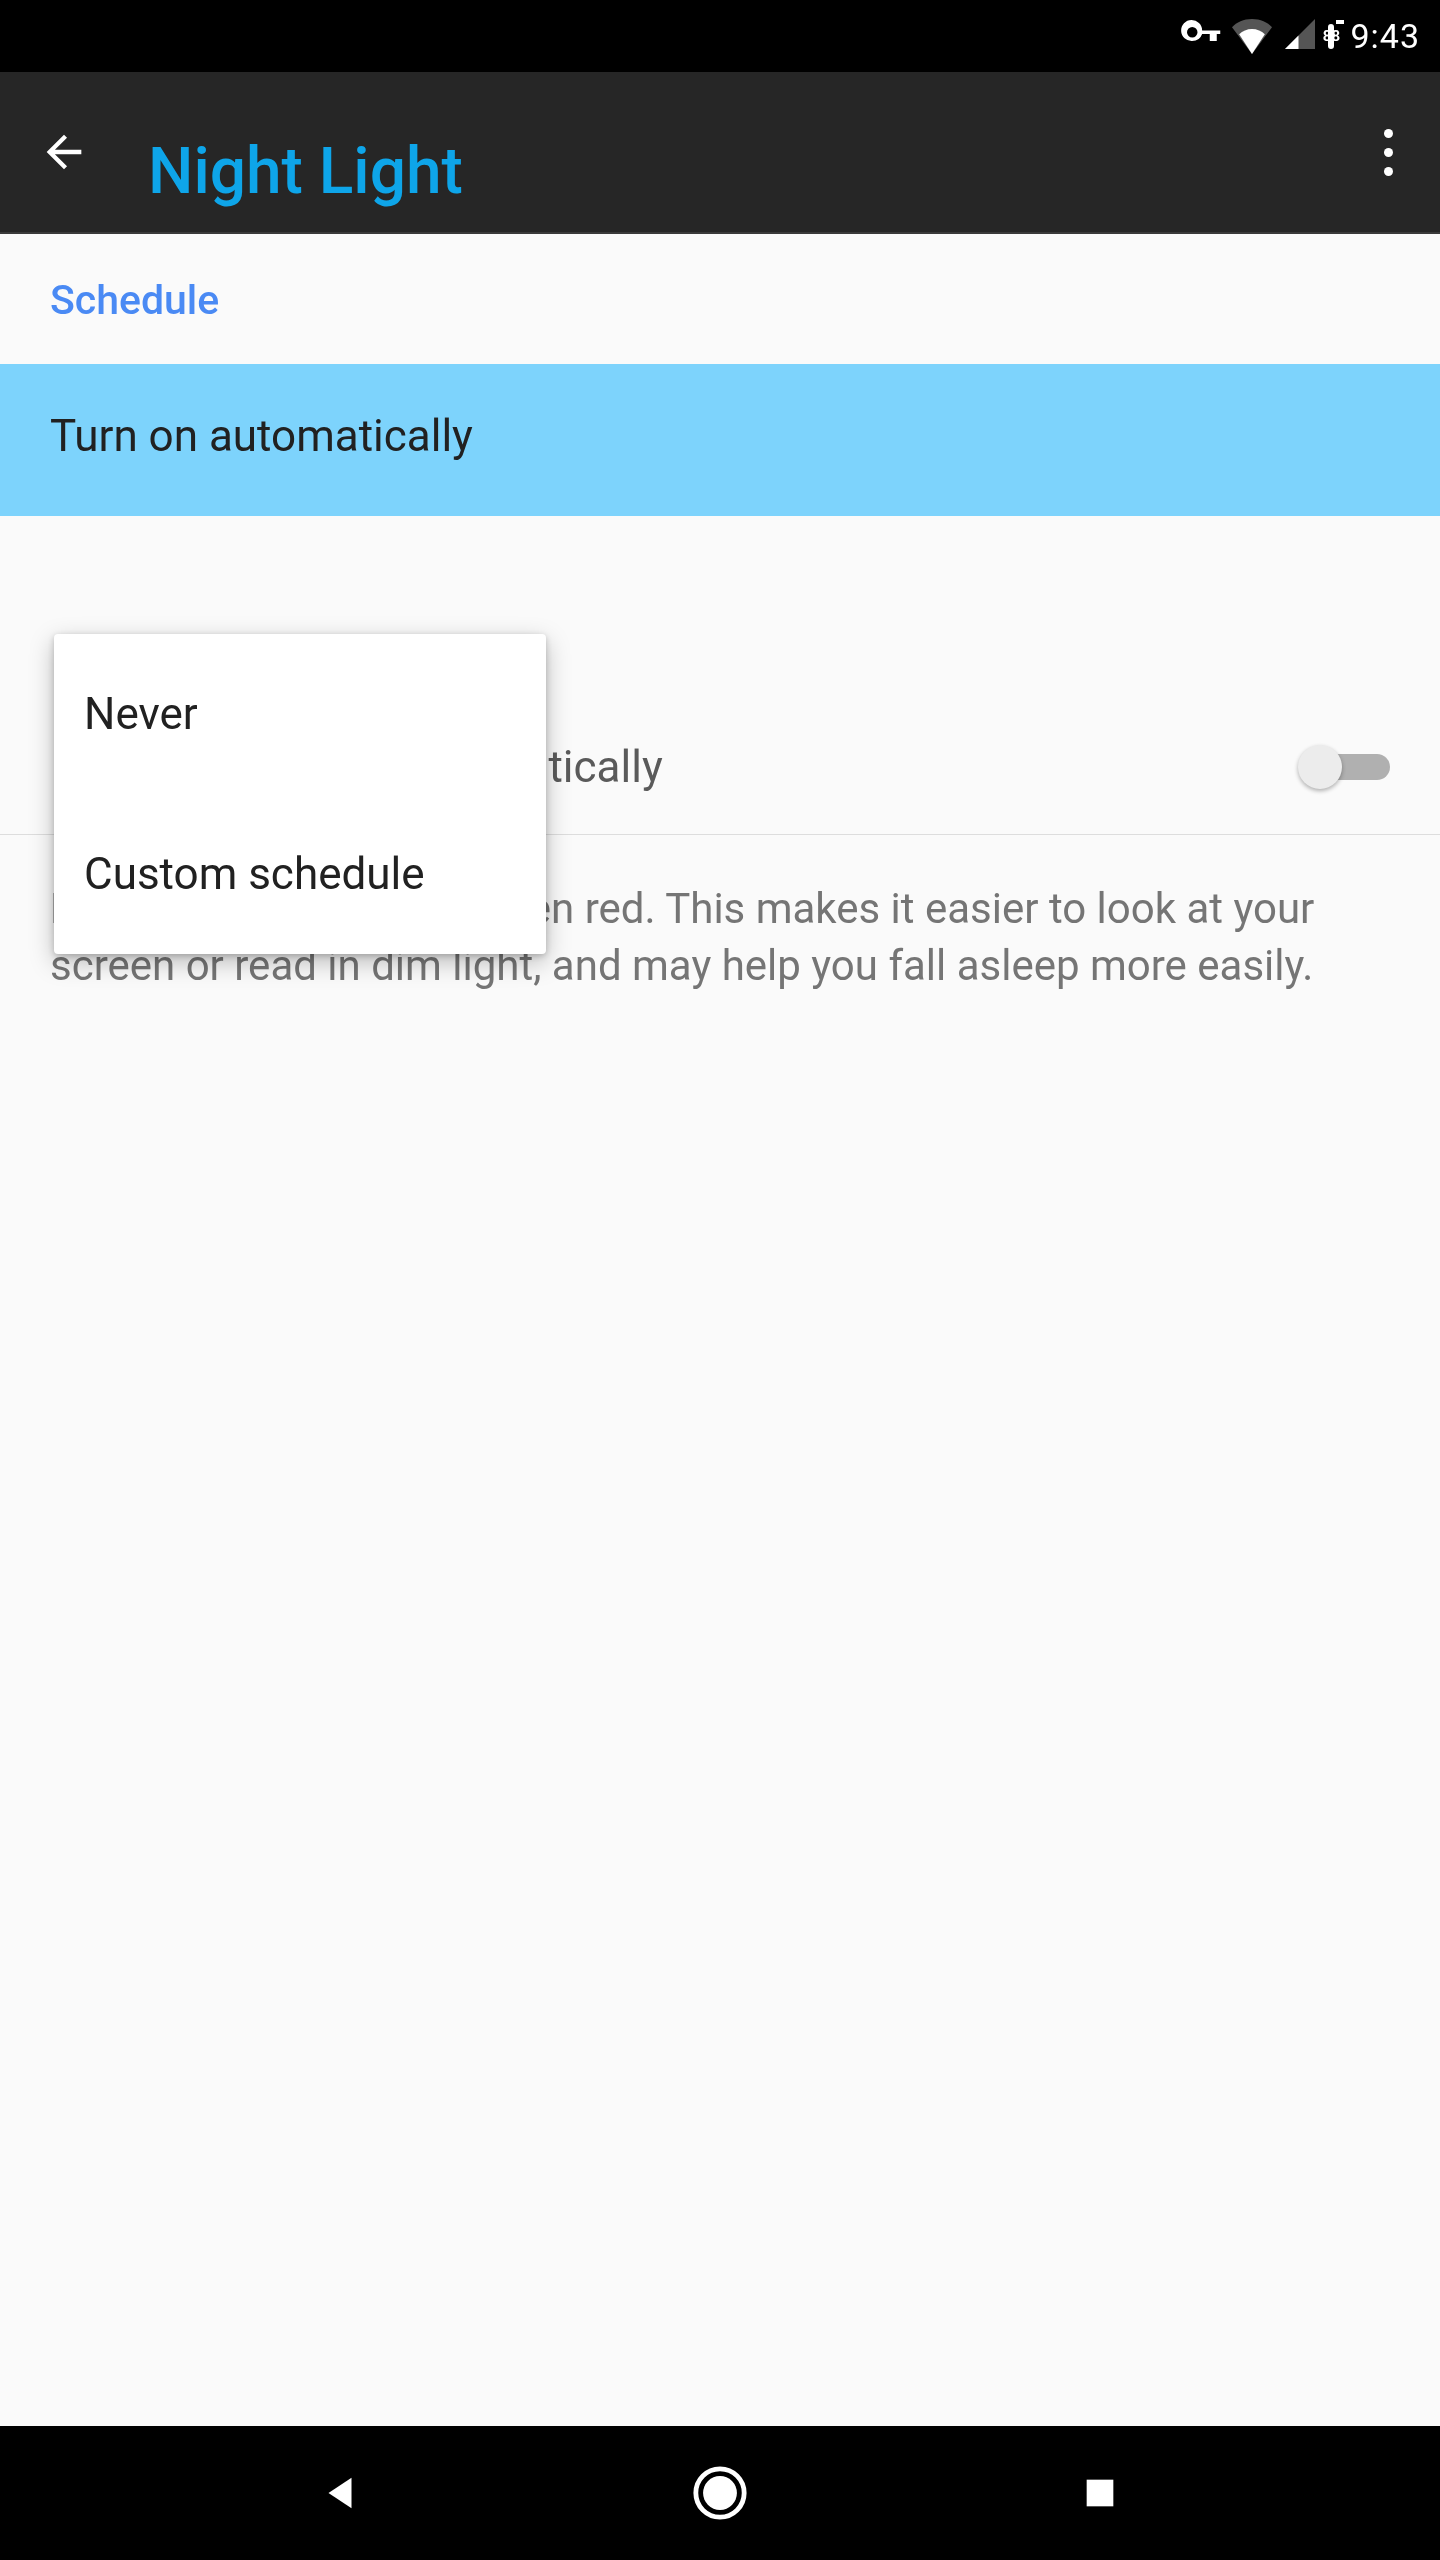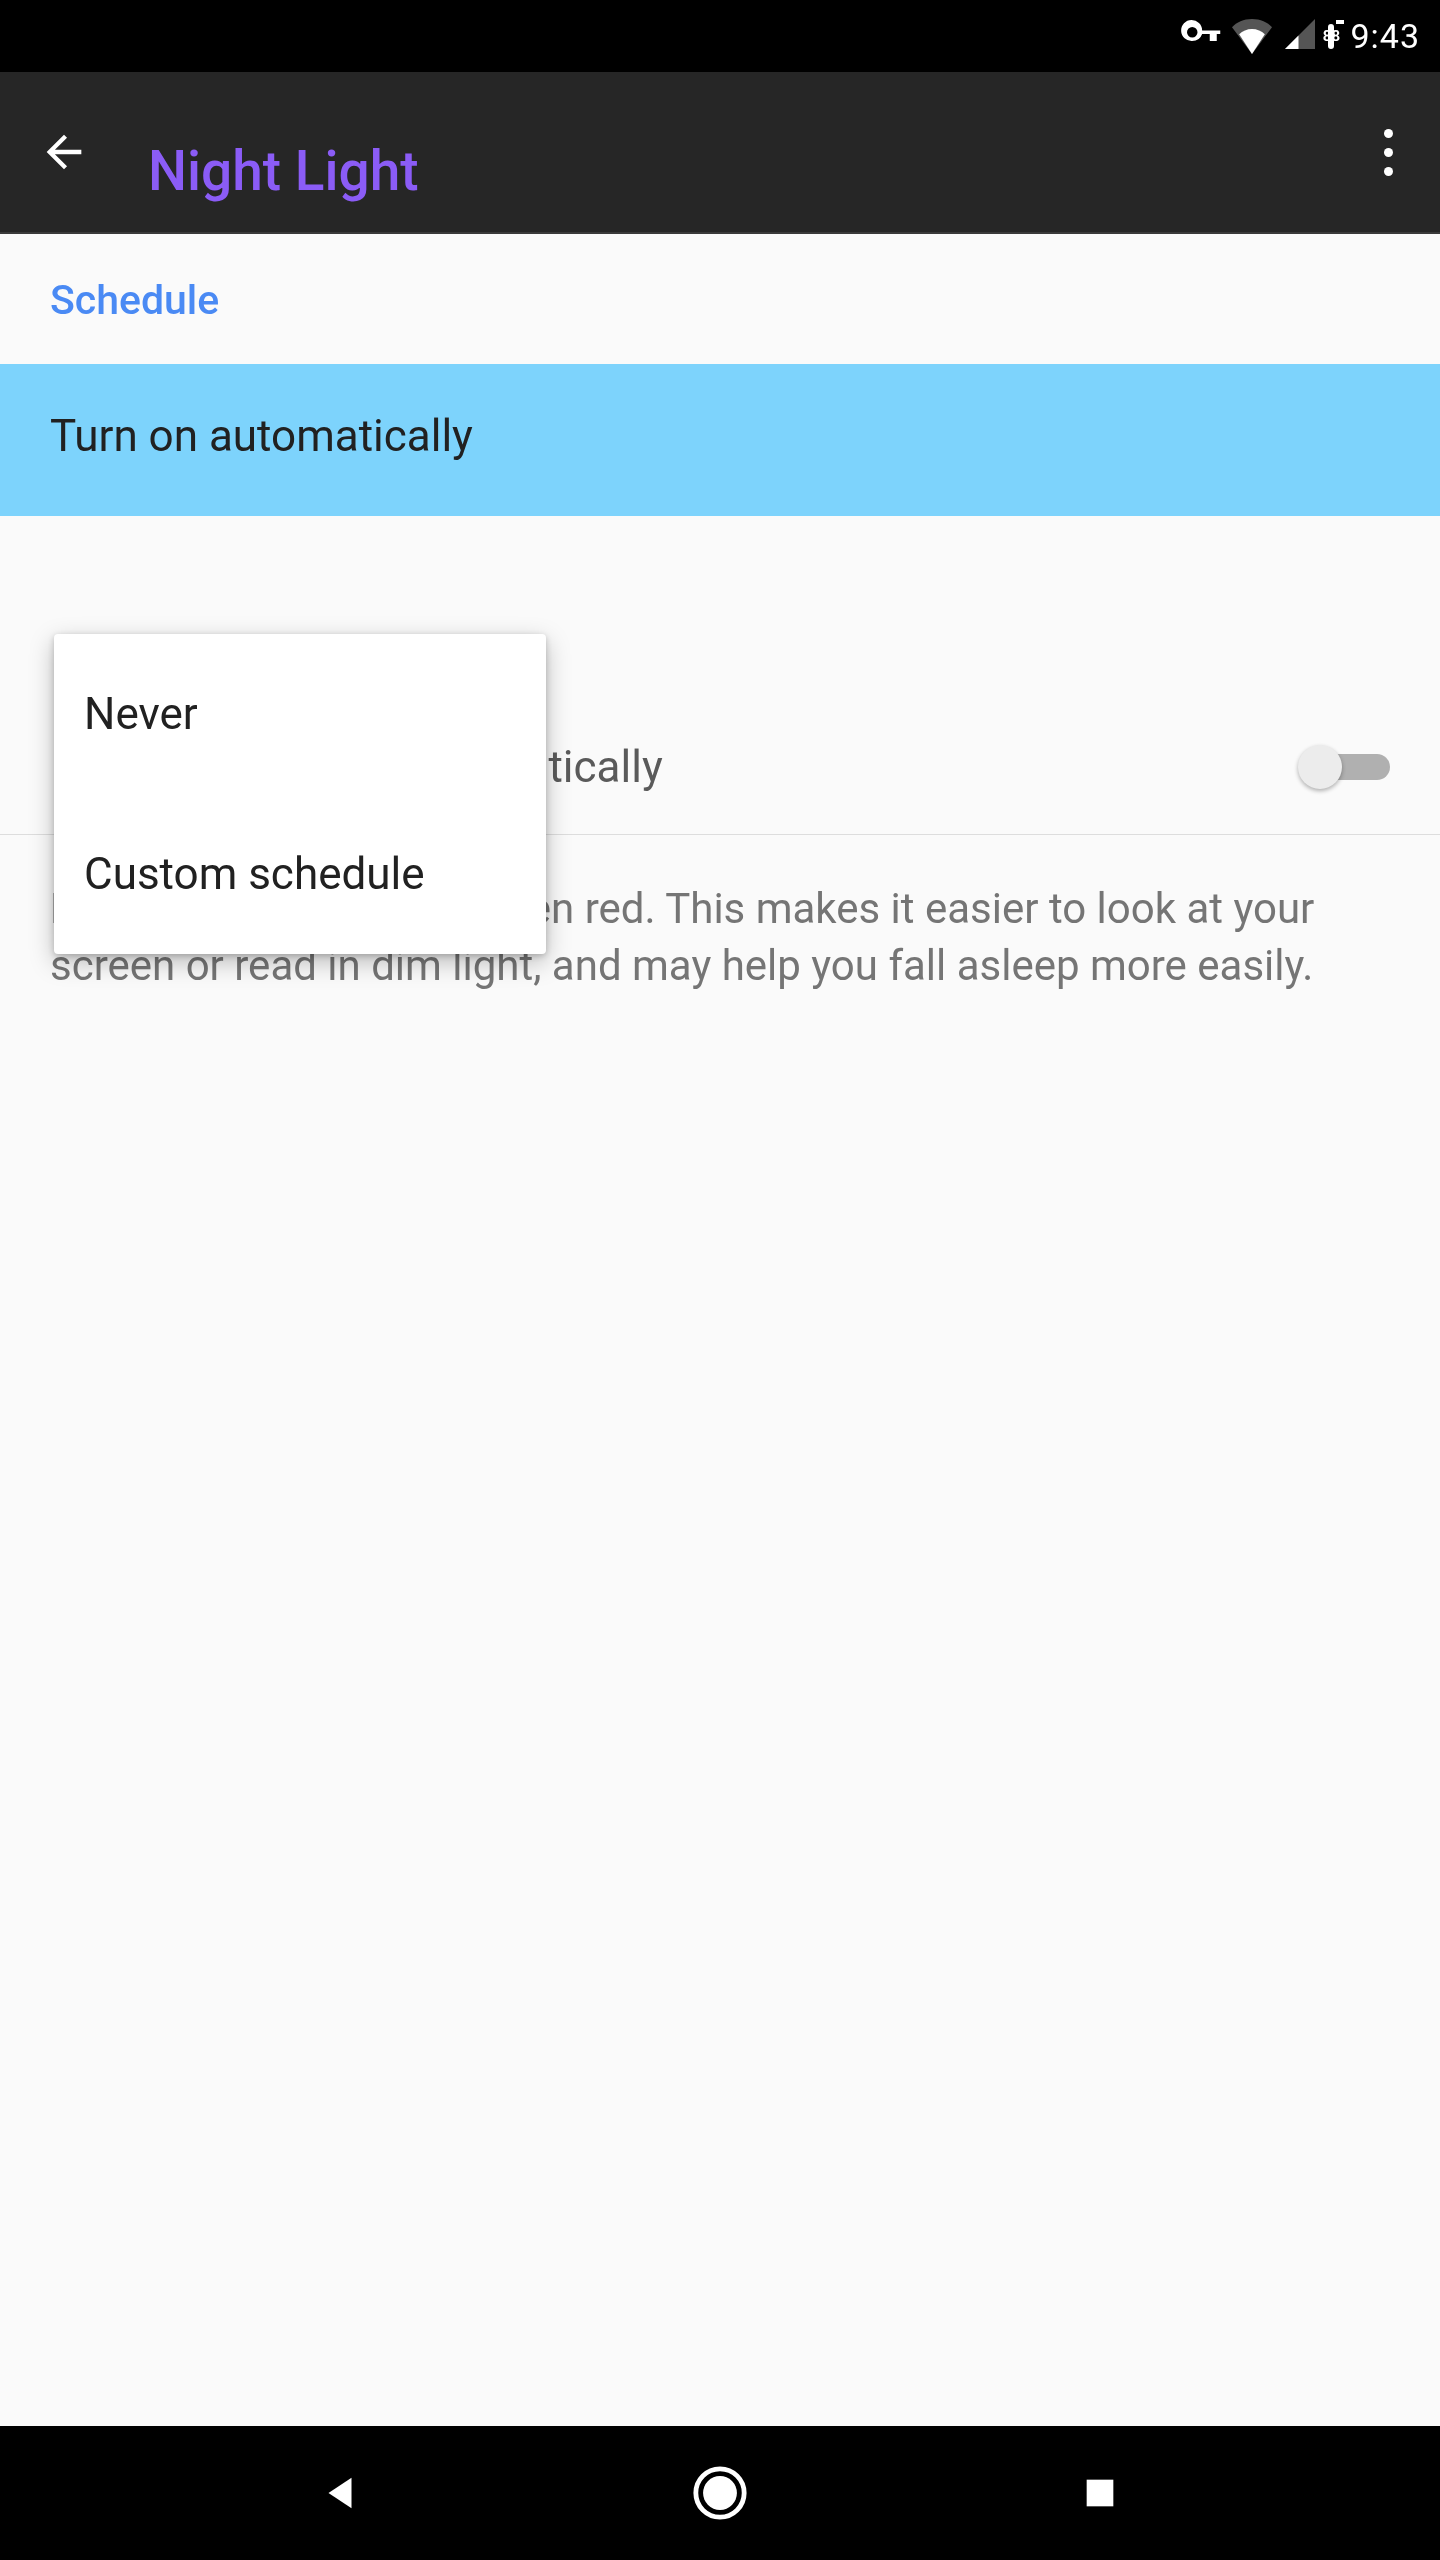--- a/index.html
+++ b/index.html
@@ -37,22 +37,22 @@
     }
     .back-btn {
       width: 72px;
       height: 72px;
       display: flex;
       align-items: center;
       justify-content: center;
       margin-right: 48px;
     }
     .app-title {
-      color: #8b5cf6;
-      font-size: 55px;
+      color: #0ea5e9;
+      font-size: 64px;
       font-weight: 500;
       flex: 1;
       margin-top: 38px;
     }
     .overflow-btn {
       width: 48px;
       height: 72px;
       display: flex;
       align-items: center;
       justify-content: center;

